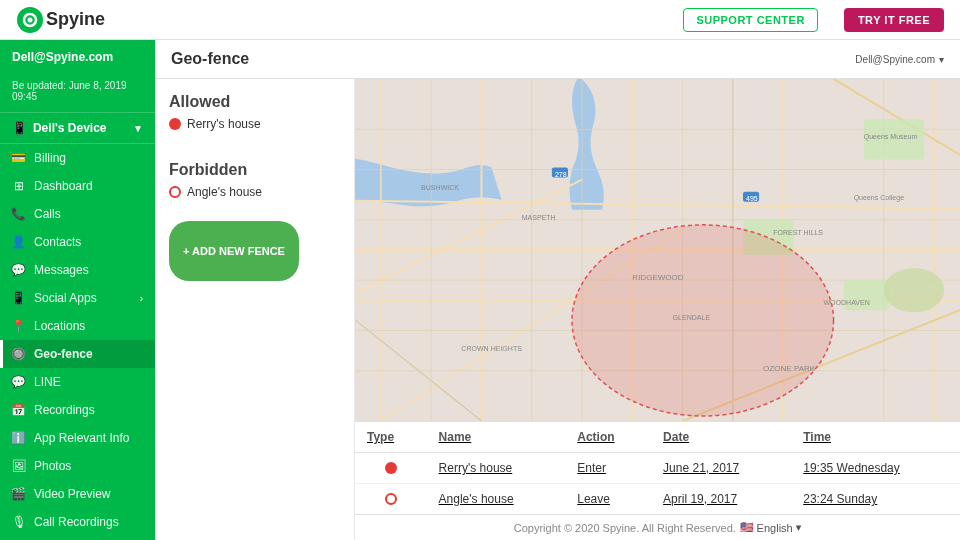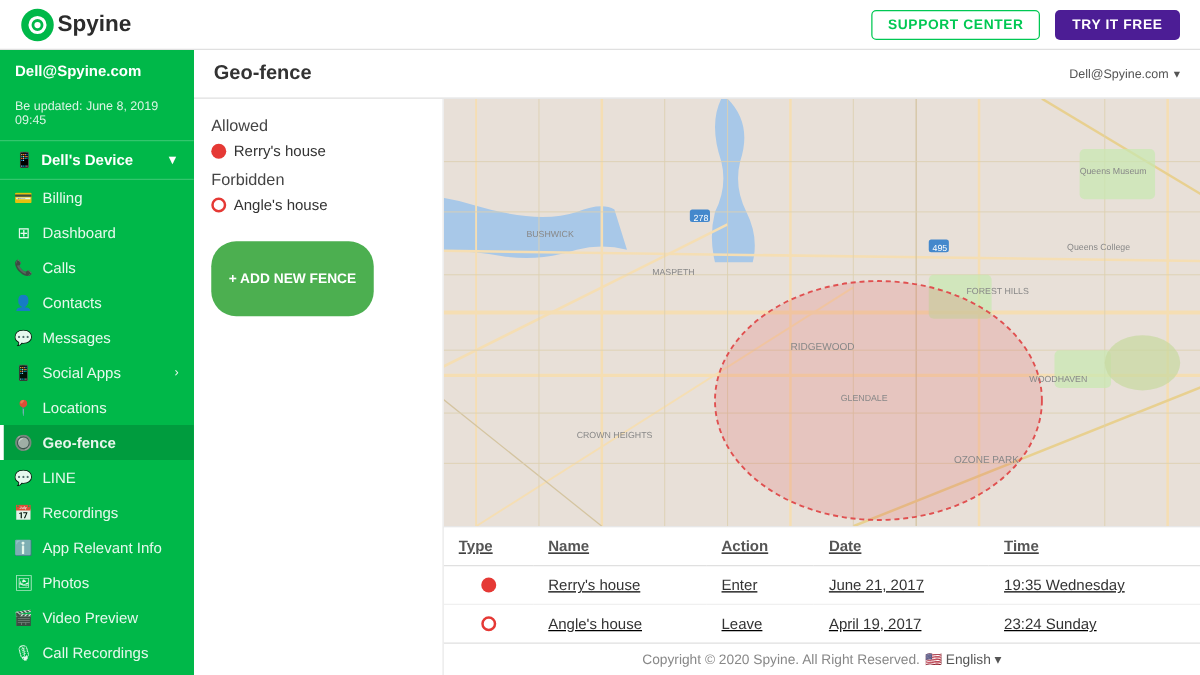--- a/index.html
+++ b/index.html
@@ -3,23 +3,23 @@
   <meta charset="utf-8">
   <style>
     * { margin: 0; padding: 0; box-sizing: border-box; }
     body { font-family: -apple-system, BlinkMacSystemFont, 'Segoe UI', sans-serif; font-size: 13px; background: #f5f5f5; width: 960px; height: 540px; overflow: hidden; display: flex; flex-direction: column; }
 
     
     .header { height: 40px; background: #fff; border-bottom: 1px solid #e0e0e0; display: flex; align-items: center; justify-content: space-between; padding: 0 16px; flex-shrink: 0; }
     .logo { display: flex; align-items: center; gap: 2px; }
     .logo-icon { width: 28px; height: 28px; }
     .logo-text { font-size: 18px; font-weight: 600; color: #2c2c2c; }
-    .header-right { display: flex; align-items: center; gap: 12px; }
+    .header-right { display: flex; align-items: center; gap: 26px; }
     .support-btn { border: 1px solid #00c853; color: #00c853; background: #fff; padding: 5px 12px; border-radius: 4px; font-size: 11px; font-weight: 600; cursor: pointer; letter-spacing: 0.5px; }
-    .try-btn { background: #4c1d95; color: #fff; border: none; padding: 6px 14px; border-radius: 4px; font-size: 11px; font-weight: 700; cursor: pointer; letter-spacing: 0.5px; }
+    .try-btn { background: #be185d; color: #fff; border: none; padding: 6px 14px; border-radius: 4px; font-size: 11px; font-weight: 700; cursor: pointer; letter-spacing: 0.5px; }
 
     
     .main { display: flex; flex: 1; overflow: hidden; }
 
     
     .sidebar { width: 155px; background: #00b849; color: #fff; display: flex; flex-direction: column; overflow-y: auto; flex-shrink: 0; }
     .sidebar-user { padding: 10px 12px; border-bottom: 1px solid rgba(255,255,255,0.2); }
     .sidebar-email { font-size: 12px; font-weight: 600; color: #fff; }
     .sidebar-updated { font-size: 10px; color: rgba(255,255,255,0.85); margin-top: 16px; }
     .sidebar-device { display: flex; align-items: center; justify-content: space-between; padding: 8px 12px; border-bottom: 1px solid rgba(255,255,255,0.2); cursor: pointer; }
@@ -34,21 +34,21 @@
     
     .content { flex: 1; display: flex; flex-direction: column; overflow: hidden; background: #fff; }
     .content-header { display: flex; align-items: center; justify-content: space-between; padding: 10px 16px; border-bottom: 1px solid #e0e0e0; flex-shrink: 0; }
     .page-title { font-size: 16px; font-weight: 600; color: #333; }
     .user-dropdown { display: flex; align-items: center; gap: 4px; font-size: 12px; color: #555; cursor: pointer; }
     .user-dropdown span { font-size: 10px; }
 
     
     .geo-content { display: flex; flex: 1; overflow: hidden; }
     .geo-left { width: 200px; flex-shrink: 0; padding: 14px; border-right: 1px solid #e8e8e8; display: flex; flex-direction: column; }
-    .section-label { font-size: 13px; font-weight: 400; color: #444; margin-bottom: 6px; }
+    .section-label { font-size: 16px; font-weight: 700; color: #444; margin-bottom: 6px; }
     .fence-item { display: flex; align-items: center; gap: 6px; margin-bottom: 6px; font-size: 12px; color: #333; }
     .dot-red { width: 12px; height: 12px; background: #e53935; border-radius: 50%; flex-shrink: 0; }
     .dot-red-outline { width: 12px; height: 12px; border: 2px solid #e53935; border-radius: 50%; flex-shrink: 0; background: #fff; }
     .add-fence-btn { margin-top: 16px; background: #4caf50; color: #fff; border: none; padding: 24px 14px; border-radius: 20px; font-size: 11px; font-weight: 600; cursor: pointer; display: flex; align-items: center; gap: 4px; width: fit-content; }
 
     
     .map-area { flex: 1; position: relative; overflow: hidden; background: #e8e8e8; }
 
     
     .map-svg { width: 100%; height: 100%; }
@@ -181,21 +181,21 @@
     </div>
 
     <div class="geo-content">
 
       <div class="geo-left">
         <div class="section-label">Allowed</div>
         <div class="fence-item">
           <div class="dot-red"></div>
           <span>Rerry's house</span>
         </div>
-        <div class="section-label" style="margin-top:2px;">Forbidden</div>
+        <div class="section-label" style="margin-top:24px;">Forbidden</div>
         <div class="fence-item">
           <div class="dot-red-outline"></div>
           <span>Angle's house</span>
         </div>
         <button class="add-fence-btn">+ ADD NEW FENCE</button>
       </div>
 
       <div style="flex:1; display:flex; flex-direction:column; overflow:hidden;">
 
         <div class="map-area">

